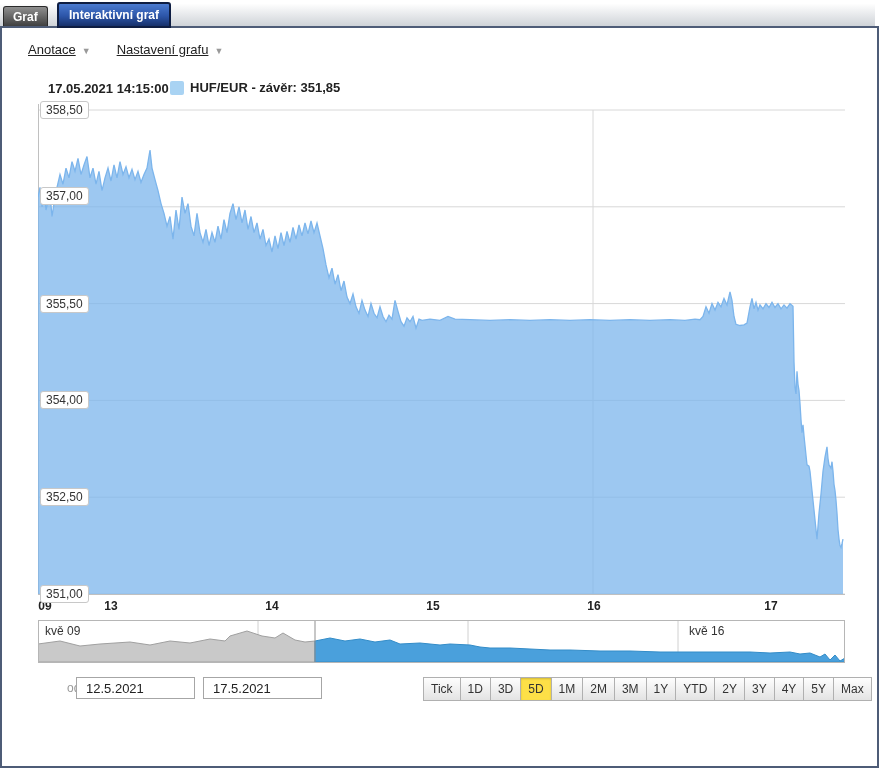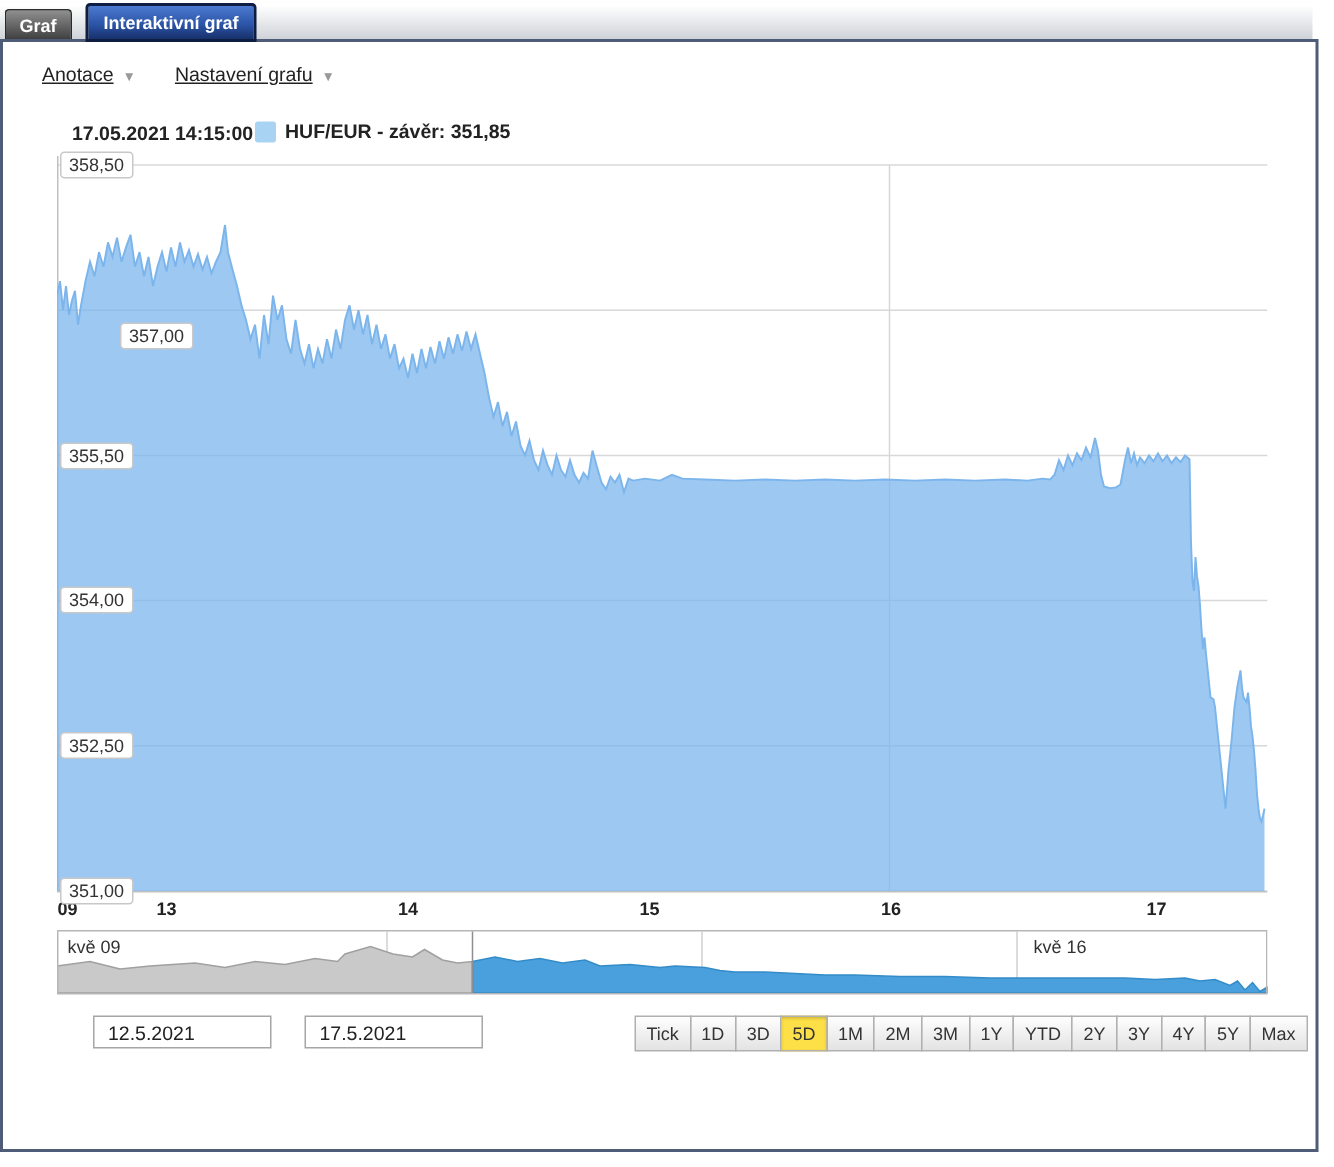--- a/index.html
+++ b/index.html
@@ -81,21 +81,21 @@
       <line x1="0" y1="300.4" x2="807" y2="300.4" stroke="#d8d8d8" stroke-width="1"></line>
       <line x1="0" y1="397.2" x2="807" y2="397.2" stroke="#d8d8d8" stroke-width="1"></line>
       <line x1="0" y1="494" x2="807" y2="494" stroke="#d8d8d8" stroke-width="1"></line>
       <line x1="555" y1="10" x2="555" y2="494" stroke="#d8d8d8" stroke-width="1"></line>
       <line x1="0.5" y1="4" x2="0.5" y2="494" stroke="#c0c0c0"></line>
       <path d="M0,97.1L2,87.4L4,106.8L6,90.7L8,110.0L10,100.3L12,93.9L14,116.5L16,103.6L19,87.4L22,74.5L25,84.2L28,68.1L31,77.8L34,61.6L37,71.3L40,58.4L43,74.5L46,64.9L49,56.5L52,77.8L55,68.1L58,84.2L61,71.3L64,90.7L67,77.8L70,68.1L73,81.0L76,64.9L79,77.8L82,61.6L85,74.5L88,66.8L91,77.8L94,69.4L97,79.7L100,71.3L103,82.3L106,74.5L109,68.1L112,50.0L114,68.1L117,79.7L120,90.7L123,103.6L126,113.3L129,126.2L132,116.5L135,139.1L138,110.0L141,129.4L144,97.1L147,113.3L150,103.6L153,126.2L156,135.8L159,113.3L162,132.6L165,142.3L168,129.4L171,145.5L174,132.6L177,142.3L180,126.2L183,139.1L186,119.7L189,132.6L192,113.3L195,103.6L198,119.7L201,106.8L204,122.9L207,110.0L210,129.4L213,116.5L216,132.6L219,122.9L222,139.1L225,129.4L228,145.5L231,139.1L234,152.0L237,135.8L240,148.7L243,132.6L246,145.5L249,131.3L252,142.3L255,127.5L258,139.1L261,124.9L264,135.8L267,122.9L270,133.9L273,121.0L276,132.6L279,122.9L282,135.8L285,148.7L288,164.9L291,177.8L294,168.1L297,184.2L300,174.6L303,190.7L306,181.0L309,197.1L312,203.6L315,193.9L318,206.8L321,213.3L324,200.4L327,210.1L330,216.5L333,203.6L336,213.3L339,217.8L342,206.8L345,216.5L348,221.7L351,215.2L354,219.1L357,200.4L360,211.3L363,221.7L366,226.2L369,217.8L372,221.7L375,216.5L378,228.1L381,219.1L384,220.4L392,219.1L402,220.4L410,216.5L417,219.1L432,219.7L452,220.4L472,219.7L492,220.4L512,219.7L532,220.4L552,219.7L572,220.4L592,219.7L612,220.4L632,219.7L647,220.4L657,219.1L662,219.7L665,216.5L668,206.8L671,213.3L674,203.6L677,210.1L680,202.3L683,206.8L686,198.4L689,204.9L692,192.0L694,200.4L696,216.5L698,224.3L702,225.5L706,224.9L709,223.0L712,206.8L714,198.4L716,208.8L718,202.3L720,210.1L722,204.9L725,208.8L728,203.6L731,207.5L734,202.3L737,207.5L740,203.6L743,208.8L746,204.9L749,208.1L752,203.6L755,206.2L756,261.7L757,287.5L758,293.9L759,271.4L760,284.3L761,290.7L762,303.6L763,319.8L764,332.7L765,324.9L766,335.9L767,345.6L768,355.3L769,364.9L771,366.2L772,371.4L774,390.7L776,410.1L778,429.5L779,439.1L780,426.2L781,413.3L783,394.0L785,371.4L787,357.2L789,346.9L790,358.5L791,364.9L793,368.2L794,361.7L795,371.4L796,384.3L797,390.7L798,400.4L799,413.3L800,429.5L801,439.1L802,445.6L803,447.5L804,443.7L805,439.1L805,494L0,494Z" fill="rgba(124,181,236,0.75)" stroke="none"></path>
       <path d="M0,97.1L2,87.4L4,106.8L6,90.7L8,110.0L10,100.3L12,93.9L14,116.5L16,103.6L19,87.4L22,74.5L25,84.2L28,68.1L31,77.8L34,61.6L37,71.3L40,58.4L43,74.5L46,64.9L49,56.5L52,77.8L55,68.1L58,84.2L61,71.3L64,90.7L67,77.8L70,68.1L73,81.0L76,64.9L79,77.8L82,61.6L85,74.5L88,66.8L91,77.8L94,69.4L97,79.7L100,71.3L103,82.3L106,74.5L109,68.1L112,50.0L114,68.1L117,79.7L120,90.7L123,103.6L126,113.3L129,126.2L132,116.5L135,139.1L138,110.0L141,129.4L144,97.1L147,113.3L150,103.6L153,126.2L156,135.8L159,113.3L162,132.6L165,142.3L168,129.4L171,145.5L174,132.6L177,142.3L180,126.2L183,139.1L186,119.7L189,132.6L192,113.3L195,103.6L198,119.7L201,106.8L204,122.9L207,110.0L210,129.4L213,116.5L216,132.6L219,122.9L222,139.1L225,129.4L228,145.5L231,139.1L234,152.0L237,135.8L240,148.7L243,132.6L246,145.5L249,131.3L252,142.3L255,127.5L258,139.1L261,124.9L264,135.8L267,122.9L270,133.9L273,121.0L276,132.6L279,122.9L282,135.8L285,148.7L288,164.9L291,177.8L294,168.1L297,184.2L300,174.6L303,190.7L306,181.0L309,197.1L312,203.6L315,193.9L318,206.8L321,213.3L324,200.4L327,210.1L330,216.5L333,203.6L336,213.3L339,217.8L342,206.8L345,216.5L348,221.7L351,215.2L354,219.1L357,200.4L360,211.3L363,221.7L366,226.2L369,217.8L372,221.7L375,216.5L378,228.1L381,219.1L384,220.4L392,219.1L402,220.4L410,216.5L417,219.1L432,219.7L452,220.4L472,219.7L492,220.4L512,219.7L532,220.4L552,219.7L572,220.4L592,219.7L612,220.4L632,219.7L647,220.4L657,219.1L662,219.7L665,216.5L668,206.8L671,213.3L674,203.6L677,210.1L680,202.3L683,206.8L686,198.4L689,204.9L692,192.0L694,200.4L696,216.5L698,224.3L702,225.5L706,224.9L709,223.0L712,206.8L714,198.4L716,208.8L718,202.3L720,210.1L722,204.9L725,208.8L728,203.6L731,207.5L734,202.3L737,207.5L740,203.6L743,208.8L746,204.9L749,208.1L752,203.6L755,206.2L756,261.7L757,287.5L758,293.9L759,271.4L760,284.3L761,290.7L762,303.6L763,319.8L764,332.7L765,324.9L766,335.9L767,345.6L768,355.3L769,364.9L771,366.2L772,371.4L774,390.7L776,410.1L778,429.5L779,439.1L780,426.2L781,413.3L783,394.0L785,371.4L787,357.2L789,346.9L790,358.5L791,364.9L793,368.2L794,361.7L795,371.4L796,384.3L797,390.7L798,400.4L799,413.3L800,429.5L801,439.1L802,445.6L803,447.5L804,443.7L805,439.1" fill="none" stroke="#7cb5ec" stroke-width="1.3"></path>
       <line x1="0" y1="494.5" x2="807" y2="494.5" stroke="#c0c0c0"></line>
     </svg>
   <div class="ylab" style="left: 40px; top: 101px;">358,50</div>
-    <div class="ylab" style="left: 40px; top: 215px; margin-left: 40px;">357,00</div>
+    <div class="ylab" style="left: 40px; top: 187px;">357,00</div>
     <div class="ylab" style="left: 40px; top: 294.6px;">355,50</div>
     <div class="ylab" style="left: 40px; top: 391.4px;">354,00</div>
     <div class="ylab" style="left: 40px; top: 488.2px;">352,50</div>
     <div class="ylab" style="left: 40px; top: 585px;">351,00</div>
     <div id="ylabels"></div>
   <div id="xlabels">
       <div class="xlab" style="left: 45px;">09</div>
       <div class="xlab" style="left: 111px;">13</div>
       <div class="xlab" style="left: 272px;">14</div>
       <div class="xlab" style="left: 433px;">15</div>
@@ -111,21 +111,21 @@
       <path d="M277,21L292,18L307,21L322,19L337,22L352,20L362,24L382,23L402,25L412,24L432,25L442,27L452,28L472,28L492,29L512,30L532,30L562,31L592,31L622,32L652,32L682,32L712,32L732,33L752,32L762,34L772,33L782,37L787,34L792,40L797,35L802,41L807,38L807,42L277,42Z" fill="#4aa0dc" stroke="#338cc8" stroke-width="1"></path>
       <rect x="0.5" y="0.5" width="806" height="42" fill="none" stroke="#b6b6b6"></rect>
       <line x1="277" y1="1" x2="277" y2="42" stroke="#8f8f8f"></line>
     </svg>
   <div id="navlabels">
       <div class="navlab" style="left: 42px;">kvě 09</div>
       <div class="navlab" style="left: 686px;">kvě 16</div>
     </div>
 
   <span class="ctl-label" style="left:35px">od:</span>
-  <input class="dateinput" style="left: 62px;" value="12.5.2021">
+  <input class="dateinput" style="left: 76px;" value="12.5.2021">
   <span class="ctl-label" style="left:183px">do:</span>
   <input class="dateinput" style="left: 203px;" value="17.5.2021">
 
   <div class="rangebtns" id="rangebtns">
       <div class="rbtn">Tick</div>
       <div class="rbtn">1D</div>
       <div class="rbtn">3D</div>
       <div class="rbtn sel">5D</div>
       <div class="rbtn">1M</div>
       <div class="rbtn">2M</div>

